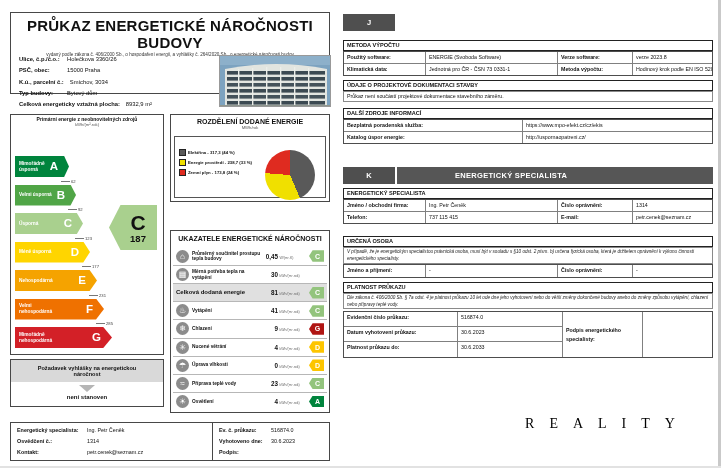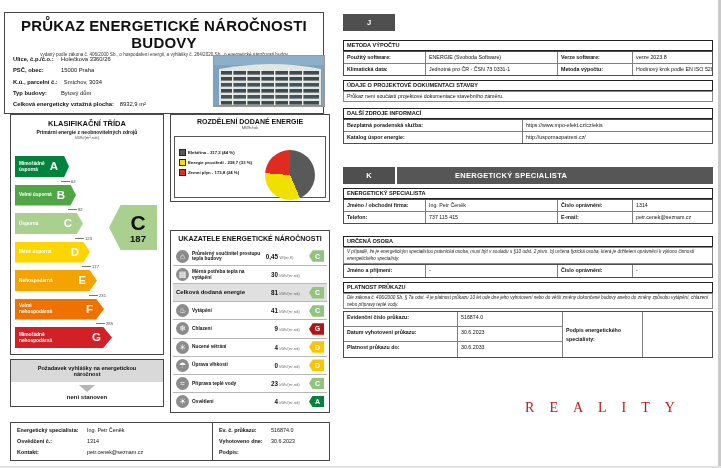--- a/index.html
+++ b/index.html
@@ -80,30 +80,30 @@
   .rtbl > div.lr{border-bottom:none;}
   .g4{grid-template-columns:82px 132px 75px 1fr;grid-auto-rows:11.5px;}
   .g2{grid-template-columns:179px 1fr;grid-auto-rows:11.5px;}
   .gp{grid-template-columns:114px 105px 80px 1fr;grid-template-rows:repeat(3,15px);}
   .sig-cell{grid-column:3;grid-row:1/4;white-space:normal !important;display:flex;align-items:center;font-weight:bold;}
   .empty-cell{grid-column:4;grid-row:1/4;}
   .rtext{position:absolute;left:343px;width:370px;height:11px;border:1px solid #8a8a8a;box-sizing:border-box;font-size:5.3px;line-height:9px;padding-left:3px;background:#fff;}
 
   
   .wm1{position:absolute;left:484px;top:356px;width:232px;text-align:center;font-family:"Liberation Serif",serif;font-weight:bold;font-size:57px;color:#b3b0d4;line-height:1;}
-  .wm2{position:absolute;left:484px;top:400px;width:232px;text-align:center;font-family:"Liberation Serif",serif;font-size:14px;color:#b91c1c;letter-spacing:15px;padding-left:15px;box-sizing:border-box;}
+  .wm2{position:absolute;left:484px;top:416px;width:232px;text-align:center;font-family:"Liberation Serif",serif;font-size:14px;color:#000000;letter-spacing:15px;padding-left:15px;box-sizing:border-box;}
   .edge-r{position:absolute;right:0;top:0;width:3px;height:100%;background:#c9c9c9;}
   .edge-b{position:absolute;left:0;bottom:0;width:100%;height:2px;background:#e2e2e2;}
 </style>
 </head>
 <body>
 
 <div id="root">
 
-  <div class="box" style="left:4px;top:12px;width:320px;height:102px;">
+  <div class="box" style="left:10px;top:12px;width:320px;height:82px;">
     <div class="doc-title">PRŮKAZ ENERGETICKÉ NÁROČNOSTI BUDOVY</div>
     <div class="doc-sub">vydaný podle zákona č. 406/2000 Sb., o hospodaření energií, a vyhlášky č. 264/2020 Sb., o energetické náročnosti budov</div>
     <div class="addr">
       <div class="addr-row">
           <b>Ulice, č.p./č.o.:</b>
           <span>Holečkova 3360/26</span>
         </div>
       <div class="addr-row">
           <b>PSČ, obec:</b>
           <span>15000 Praha</span>
@@ -139,21 +139,20 @@
             <rect x="60" y="11" width="1.4" height="39"></rect>
             <rect x="74" y="11" width="1.4" height="39"></rect>
             <rect x="88" y="12" width="1.4" height="38"></rect>
           </g>
         <rect y="49" width="112" height="3" fill="#8f978f"></rect>
       </svg>
     </div>
   </div>
 
   <div class="box" style="left:10px;top:114px;width:154px;height:241px;">
-    <div class="cls-title">KLASIFIKAČNÍ TŘÍDA</div>
     <div class="cls-sub">Primární energie z neobnovitelných zdrojů</div>
     <div class="cls-unit">kWh/(m².rok)</div>
     <div class="bands">
       <div class="band-row">
         <div class="band" style="width: 54px; background-color: rgb(0, 132, 61);">
           <span class="band-label">Mimořádně úsporná</span>
           <span class="band-letter">A</span>
         </div>
         <div class="band-th" style="left:46px">
             <i></i>

